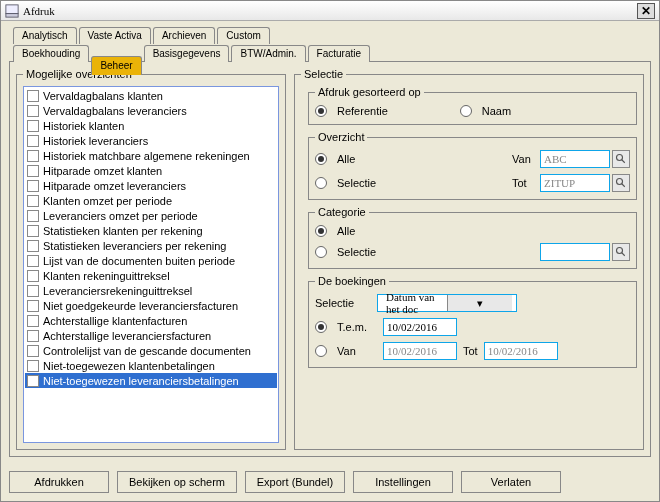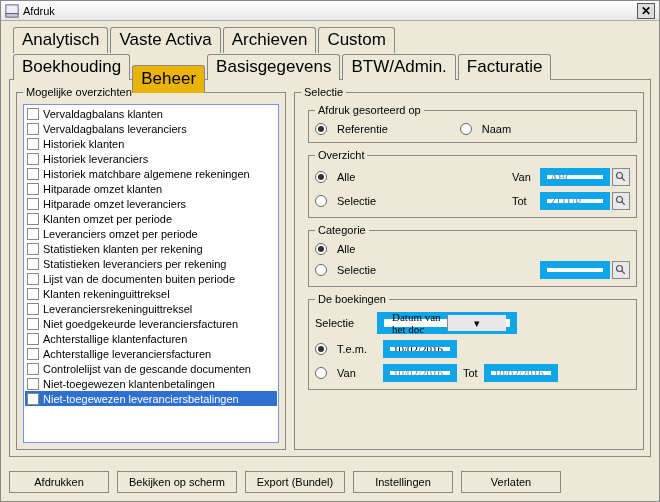--- a/index.html
+++ b/index.html
@@ -23,36 +23,36 @@
     height:20px;
     background: linear-gradient(#fff,#e8e8e8);
     border-bottom:1px solid #aaa;
     display:flex; align-items:center; padding:0 4px;
     gap:4px;
   }
   .titlebar .icon {
     width:14px; height:14px;
     display:inline-flex; align-items:center; justify-content:center;
   }
-  .titlebar .title { flex:1; }
+  .titlebar .title { flex:1;font-family:Liberation Serif, serif; }
   .closebtn {
     width:18px; height:16px; border:1px solid #555;
     background:#ddd;
     display:flex; align-items:center; justify-content:center;
     font-weight:bold; font-size:12px; line-height:1;
     cursor:pointer;
   }
   .client { flex:1; padding:6px 8px 8px 8px; display:flex; flex-direction:column; gap:0px; }
   .tabs { display:flex; align-items:flex-end; gap:0; padding-left:4px;}
   .tab {
     background:#ece9d8; border:1px solid #888; border-bottom:none;
     padding:2px 8px 3px 8px; margin-right:2px;
     border-radius:3px 3px 0 0;
     cursor:pointer;
-    font-size:17px;
+    font-size:10px;
     position:relative;
   }
   .tab.active { background:#eab308; padding-top:3px; padding-bottom:4px; top:13px; z-index:2;}
   .tabline {
     border:1px solid #888; border-top:1px solid #888;
     margin-top:-1px;
     flex:1;
     padding:6px;
     display:flex; gap:8px;
     background:#ece9d8;
@@ -92,21 +92,21 @@
     position:relative; margin:0 4px 0 0;
   }
   .radio.checked::after{
     content:""; position:absolute; left:2px; top:2px; width:6px; height:6px;
     background:#333; border-radius:50%;
   }
   .row { display:flex; align-items:center; gap:6px; padding:1px 0;}
   .row .lbl { flex:0 0 auto; }
   input[type=text], .combo {
     font:11px Tahoma;
-    border:7px solid #0ea5e9;
+    border:1px solid #0ea5e9;
     background:#fff;
     height:18px;
     padding:1px 3px;
   }
   .lookbtn {
     width:18px; height:18px; border:1px solid #888; background:#e8e8e8;
     display:inline-flex; align-items:center; justify-content:center; cursor:pointer;
   }
   .combo {
     display:inline-flex; align-items:center; padding:4px;

